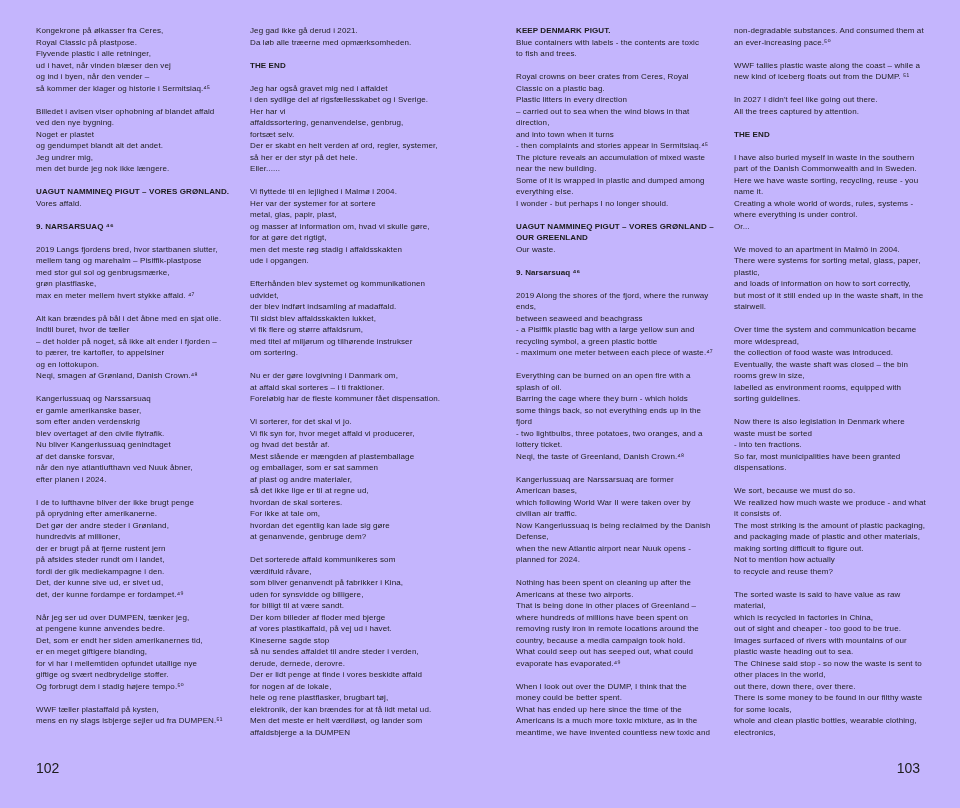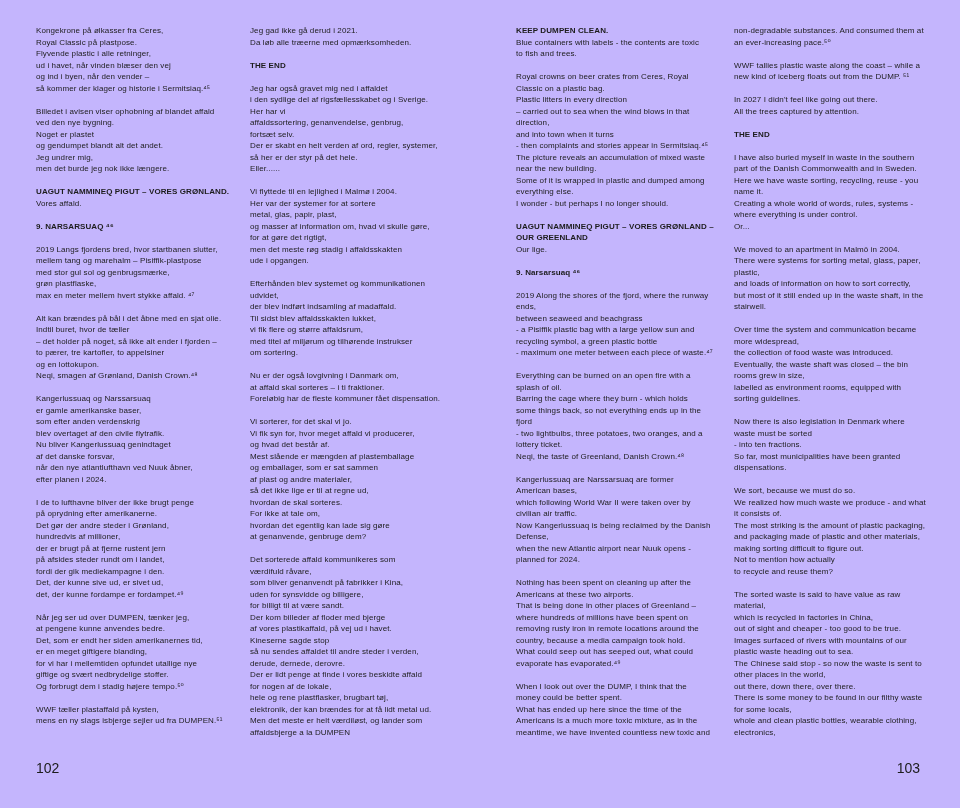--- a/index.html
+++ b/index.html
@@ -138,21 +138,21 @@
 for at gøre det rigtigt,
 men det meste røg stadig i affaldsskakten
 ude i opgangen.</div>
         <div class="block p">Efterhånden blev systemet og kommunikationen
 udvidet,
 der blev indført indsamling af madaffald.
 Til sidst blev affaldsskakten lukket,
 vi fik flere og større affaldsrum,
 med titel af miljørum og tilhørende instrukser
 om sortering.</div>
-        <div class="block p">Nu er der også lovgivning i Danmark om,
+        <div class="block p">Nu er der gøre lovgivning i Danmark om,
 at affald skal sorteres – i ti fraktioner.
 Foreløbig har de fleste kommuner fået dispensation.</div>
         <div class="block p">Vi sorterer, for det skal vi jo.
 Vi fik syn for, hvor meget affald vi producerer,
 og hvad det består af.
 Mest slående er mængden af plastemballage
 og emballager, som er sat sammen
 af plast og andre materialer,
 så det ikke lige er til at regne ud,
 hvordan de skal sorteres.
@@ -174,38 +174,38 @@
 hele og rene plastflasker, brugbart tøj,
 elektronik, der kan brændes for at få lidt metal ud.
 Men det meste er helt værdiløst, og lander som
 affaldsbjerge a la DUMPEN</div>
       </div>
     <div class="pagenum pagenum-left">102</div>
   </div>
 
   <div class="page page-right">
     <div class="col col-3">
-        <div class="block h tight">KEEP DUMPEN CLEAN.</div>
+        <div class="block h tight">KEEP DENMARK PIGUT.</div>
         <div class="block p">Blue containers with labels - the contents are toxic
 to fish and trees.</div>
         <div class="block p">Royal crowns on beer crates from Ceres, Royal
 Classic on a plastic bag.
 Plastic litters in every direction
 – carried out to sea when the wind blows in that
 direction,
 and into town when it turns
 - then complaints and stories appear in Sermitsiaq.⁴⁵
 The picture reveals an accumulation of mixed waste
 near the new building.
 Some of it is wrapped in plastic and dumped among
 everything else.
 I wonder - but perhaps I no longer should.</div>
         <div class="block h tight">UAGUT NAMMINEQ PIGUT – VORES GRØNLAND –
 OUR GREENLAND</div>
-        <div class="block p">Our lige.</div>
+        <div class="block p">Our waste.</div>
         <div class="block h">9. Narsarsuaq ⁴⁶</div>
         <div class="block p">2019 Along the shores of the fjord, where the runway
 ends,
 between seaweed and beachgrass
 - a Pisiffik plastic bag with a large yellow sun and
 recycling symbol, a green plastic bottle
 - maximum one meter between each piece of waste.⁴⁷</div>
         <div class="block p">Everything can be burned on an open fire with a
 splash of oil.
 Barring the cage where they burn - which holds

